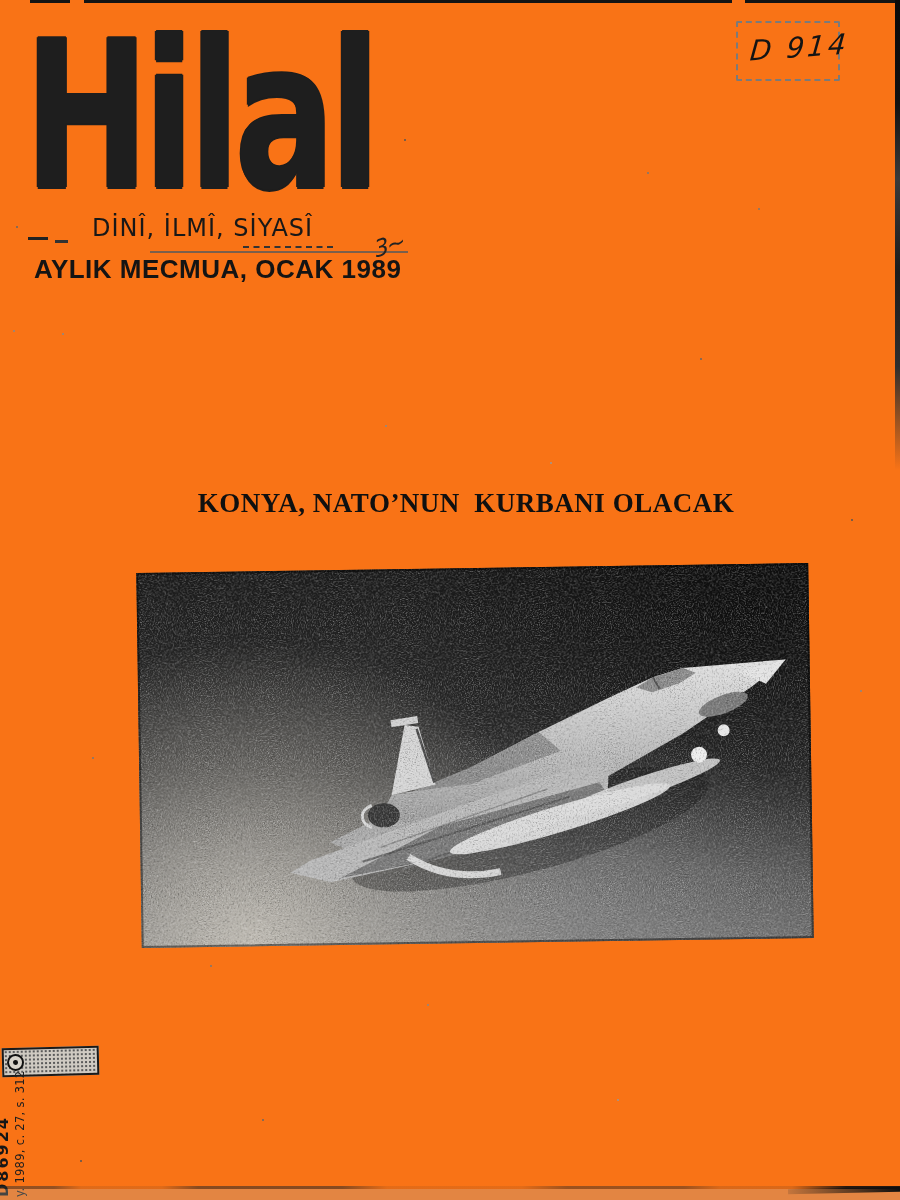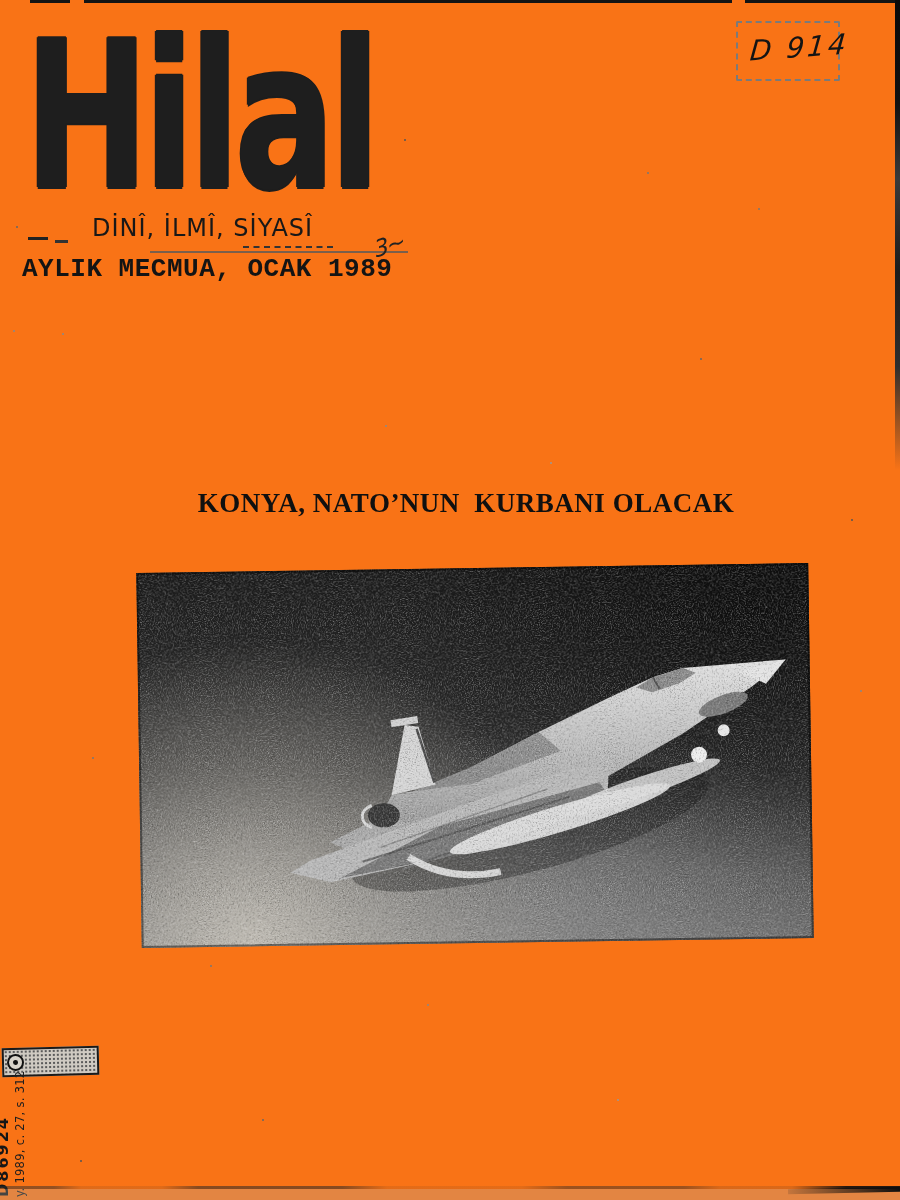--- a/index.html
+++ b/index.html
@@ -24,21 +24,21 @@
 
   
   .logo{position:absolute;left:24px;top:14px;color:#1e1e1e;font-weight:bold;font-size:205px;line-height:1;
     letter-spacing:-8px;transform:scaleX(.73);transform-origin:left top;
     text-shadow:1.5px 0 0 currentColor,-1.5px 0 0 currentColor,0 1.5px 0 currentColor,0 -1.5px 0 currentColor;}
   .subtitle{position:absolute;left:92px;top:214px;font-weight:normal;font-size:24px;letter-spacing:1px;color:#181818;}
   .sub-rule{position:absolute;left:150px;top:251px;width:258px;height:1.5px;background:#5a5a5a;opacity:.8;}
   .sub-dashed{position:absolute;left:243px;top:246px;width:90px;border-bottom:2px dashed #333;}
   .dash1{position:absolute;left:28px;top:237px;width:20px;height:3px;background:#222;}
   .dash2{position:absolute;left:55px;top:240px;width:13px;height:2.5px;background:#333;}
-  .issue{position:absolute;left:22px;top:254px;font-family:Liberation Mono, monospace;font-weight:bold;
+  .issue{position:absolute;left:34px;top:254px;font-family:Liberation Sans, sans-serif;font-weight:bold;
     font-size:26px;letter-spacing:.5px;color:#141414;}
   .note3{position:absolute;left:374px;top:232px;font-style:italic;font-size:23px;color:#222;
     transform:rotate(-18deg) skewX(-8deg);letter-spacing:-2px;}
 
   
   .stampbox{position:absolute;left:736px;top:21px;width:100px;height:56px;border:2px dashed #7a7a7a;border-radius:2px;}
   .stampcode{position:absolute;left:12px;top:8px;font-style:italic;font-size:28px;color:#141414;
     transform:rotate(-4deg) skewX(-9deg);letter-spacing:3px;white-space:nowrap;}
 
   

